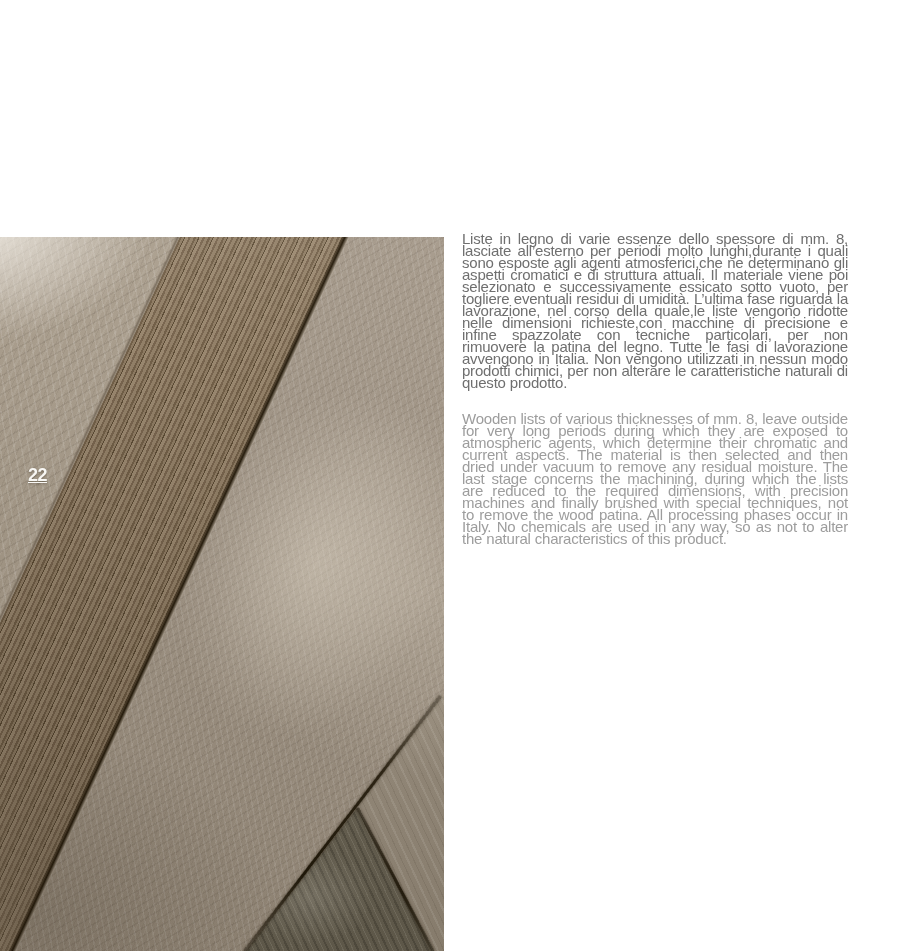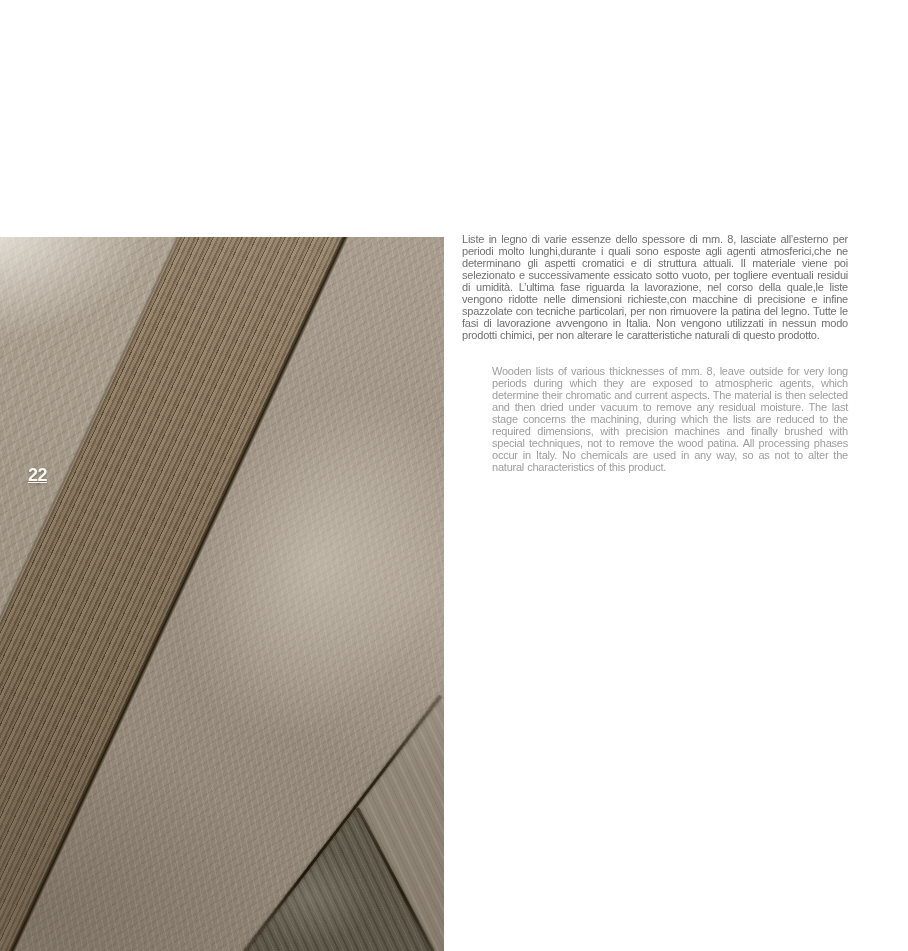--- a/index.html
+++ b/index.html
@@ -103,24 +103,24 @@
   .page-num{
     position:absolute;left:28px;top:465px;
     font-size:18px;font-weight:bold;letter-spacing:-0.5px;
     color:#f8f7f4;text-shadow:0 1px 2px rgba(70,60,45,0.55);text-decoration:underline;
   }
 
   
   .text-col{position:absolute;left:462px;top:233px;width:386px;}
   .para{
     margin:0;text-align:justify;
-    font-size:11px;line-height:12px;letter-spacing:-0.22px;word-spacing:0.2px;
+    font-size:15px;line-height:12px;letter-spacing:-0.22px;word-spacing:0.2px;
   }
   .para-it{color:#6f6f6f;}
-  .para-en{color:#9d9d9d;margin-top:24px;margin-left:30px;}
+  .para-en{color:#9d9d9d;margin-top:24px;}
 </style>
 </head>
 <body>
 
 <div class="canvas">
 
   <div class="photo">
     <div class="wood-rot">
       <div class="stripe stripe-left"></div>
       <div class="stripe seam-0"></div>

